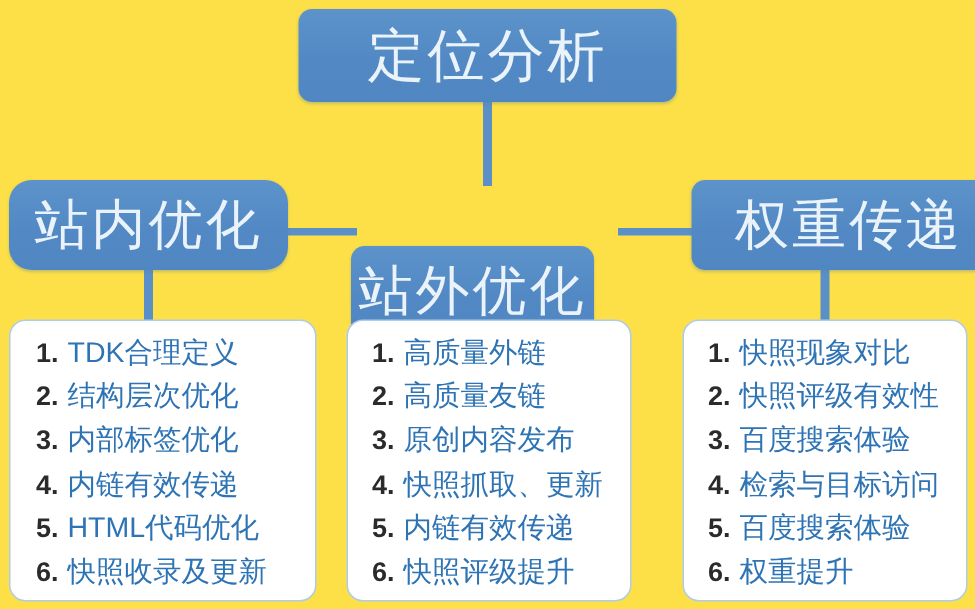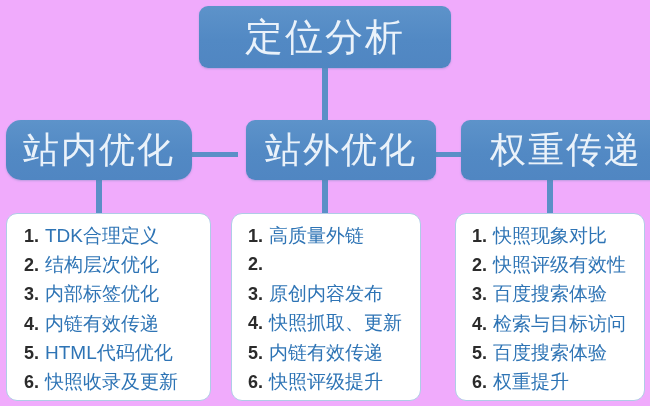--- a/index.html
+++ b/index.html
@@ -11,21 +11,21 @@
     width: 650px;
     height: 406px;
     background: #ffffff;
     font-family: "Liberation Sans", "DejaVu Sans", sans-serif;
     overflow: hidden;
   }
   #diagram {
     position: relative;
     width: 650px;
     height: 406px;
-    background: #f0abfc;
+    background: #fde047;
   }
 
   
   .connector {
     position: absolute;
     background: #5B8FC7;
   }
 
   
   .node {
@@ -49,21 +49,21 @@
     font-size: 38px;
     font-weight: 400;
   }
   .node.branch {
     top: 120px;
     height: 60px;
     font-size: 36px;
     font-weight: 400;
   }
   .node.branch-left   { left: 6px;   width: 186px; border-radius: 15px; }
-  .node.branch-mid    { left: 246px; width: 190px; }
+  .node.branch-mid    { left: 234px; width: 162px; margin-top: 44px; }
   .node.branch-right  { left: 461px; width: 210px; }
 
   
   .card {
     position: absolute;
     top: 213px;
     height: 188px;
     background: #ffffff;
     border: 1.6px solid #AFCCE6;
     border-radius: 11px;
@@ -158,20 +158,21 @@
     </div>
   </div>
 
   <div class="card card-mid">
     <div class="list-item">
       <span class="item-num">1.</span>
       <span class="item-text">高质量外链</span>
     </div>
     <div class="list-item">
       <span class="item-num">2.</span>
+      <span class="item-text">高质量友链</span>
     </div>
     <div class="list-item">
       <span class="item-num">3.</span>
       <span class="item-text">原创内容发布</span>
     </div>
     <div class="list-item">
       <span class="item-num">4.</span>
       <span class="item-text">快照抓取、更新</span>
     </div>
     <div class="list-item">

